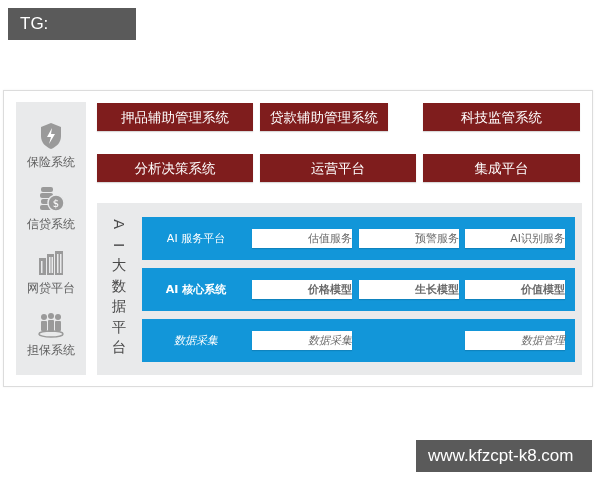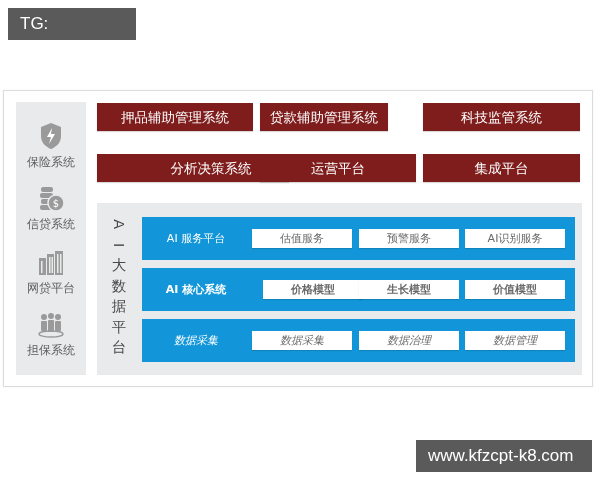--- a/index.html
+++ b/index.html
@@ -49,21 +49,21 @@
   .row {
     position: absolute; left: 142px; width: 433px; height: 43px;
     background: #1296d9;
   }
   .row-title {
     position: absolute; left: 0; top: 0; width: 108px; height: 43px;
     color: #ffffff; font-size: 11px; line-height: 43px; text-align: center;
   }
   .chip {
     position: absolute; top: 12px; height: 19px; width: 100px; background: #ffffff;
-    color: #6a6a6a; font-size: 11px; line-height: 19px; text-align: center;
+    color: #6a6a6a; font-size: 11px; line-height: 19px; text-align: right;
     box-shadow: 0 1px 1px rgba(0,0,0,0.12);
   }
 </style>
 </head>
 <body>
 
 <div class="tag top">TG: MYYJJPP</div>
 
 <div class="frame"></div>
 
@@ -112,21 +112,21 @@
       <ellipse cx="14" cy="22" rx="12" ry="3" fill="none" stroke="#9a9a9a" stroke-width="1.5"></ellipse>
     </svg>
     <span>担保系统</span>
   </div>
 </div>
 
 <div class="sys" style="left:97px; top:103px; width:156px;">押品辅助管理系统</div>
 <div class="sys" style="left:260px; top:103px; width:128px;">贷款辅助管理系统</div>
 <div class="sys" style="left:423px; top:103px; width:157px;">科技监管系统</div>
 
-<div class="sys" style="left:97px; top:154px; width:156px;padding-left:36px;">分析决策系统</div>
+<div class="sys" style="left:97px; top:154px; width:156px;">分析决策系统</div>
 <div class="sys" style="left:260px; top:154px; width:156px;">运营平台</div>
 <div class="sys" style="left:423px; top:154px; width:157px;">集成平台</div>
 
 <div class="ai-panel"></div>
 
 <div class="vlabel">
   <span class="rot">A</span>
   <span class="rot">I</span>
   <span>大</span>
   <span>数</span>
@@ -137,25 +137,24 @@
 
 <div class="row" style="top:217px;">
   <div class="row-title">AI 服务平台</div>
   <div class="chip" style="left:110px;">估值服务</div>
   <div class="chip" style="left:217px;">预警服务</div>
   <div class="chip" style="left:323px;">AI识别服务</div>
 </div>
 
 <div class="row" style="top:268px;font-weight:bold;">
   <div class="row-title">AI 核心系统</div>
-  <div class="chip" style="left:121px;">价格模型</div>
+  <div class="chip" style="left:110px;">价格模型</div>
   <div class="chip" style="left:217px;">生长模型</div>
   <div class="chip" style="left:323px;">价值模型</div>
 </div>
 
 <div class="row" style="top:319px;font-style:italic;">
   <div class="row-title">数据采集</div>
   <div class="chip" style="left:110px;">数据采集</div>
-  <div class="chip" style="left:217px;">数据治理</div>
   <div class="chip" style="left:323px;">数据管理</div>
 </div>
 
 <div class="tag bottom">www.kfzcpt-k8.com</div>
 
 </body></html>

